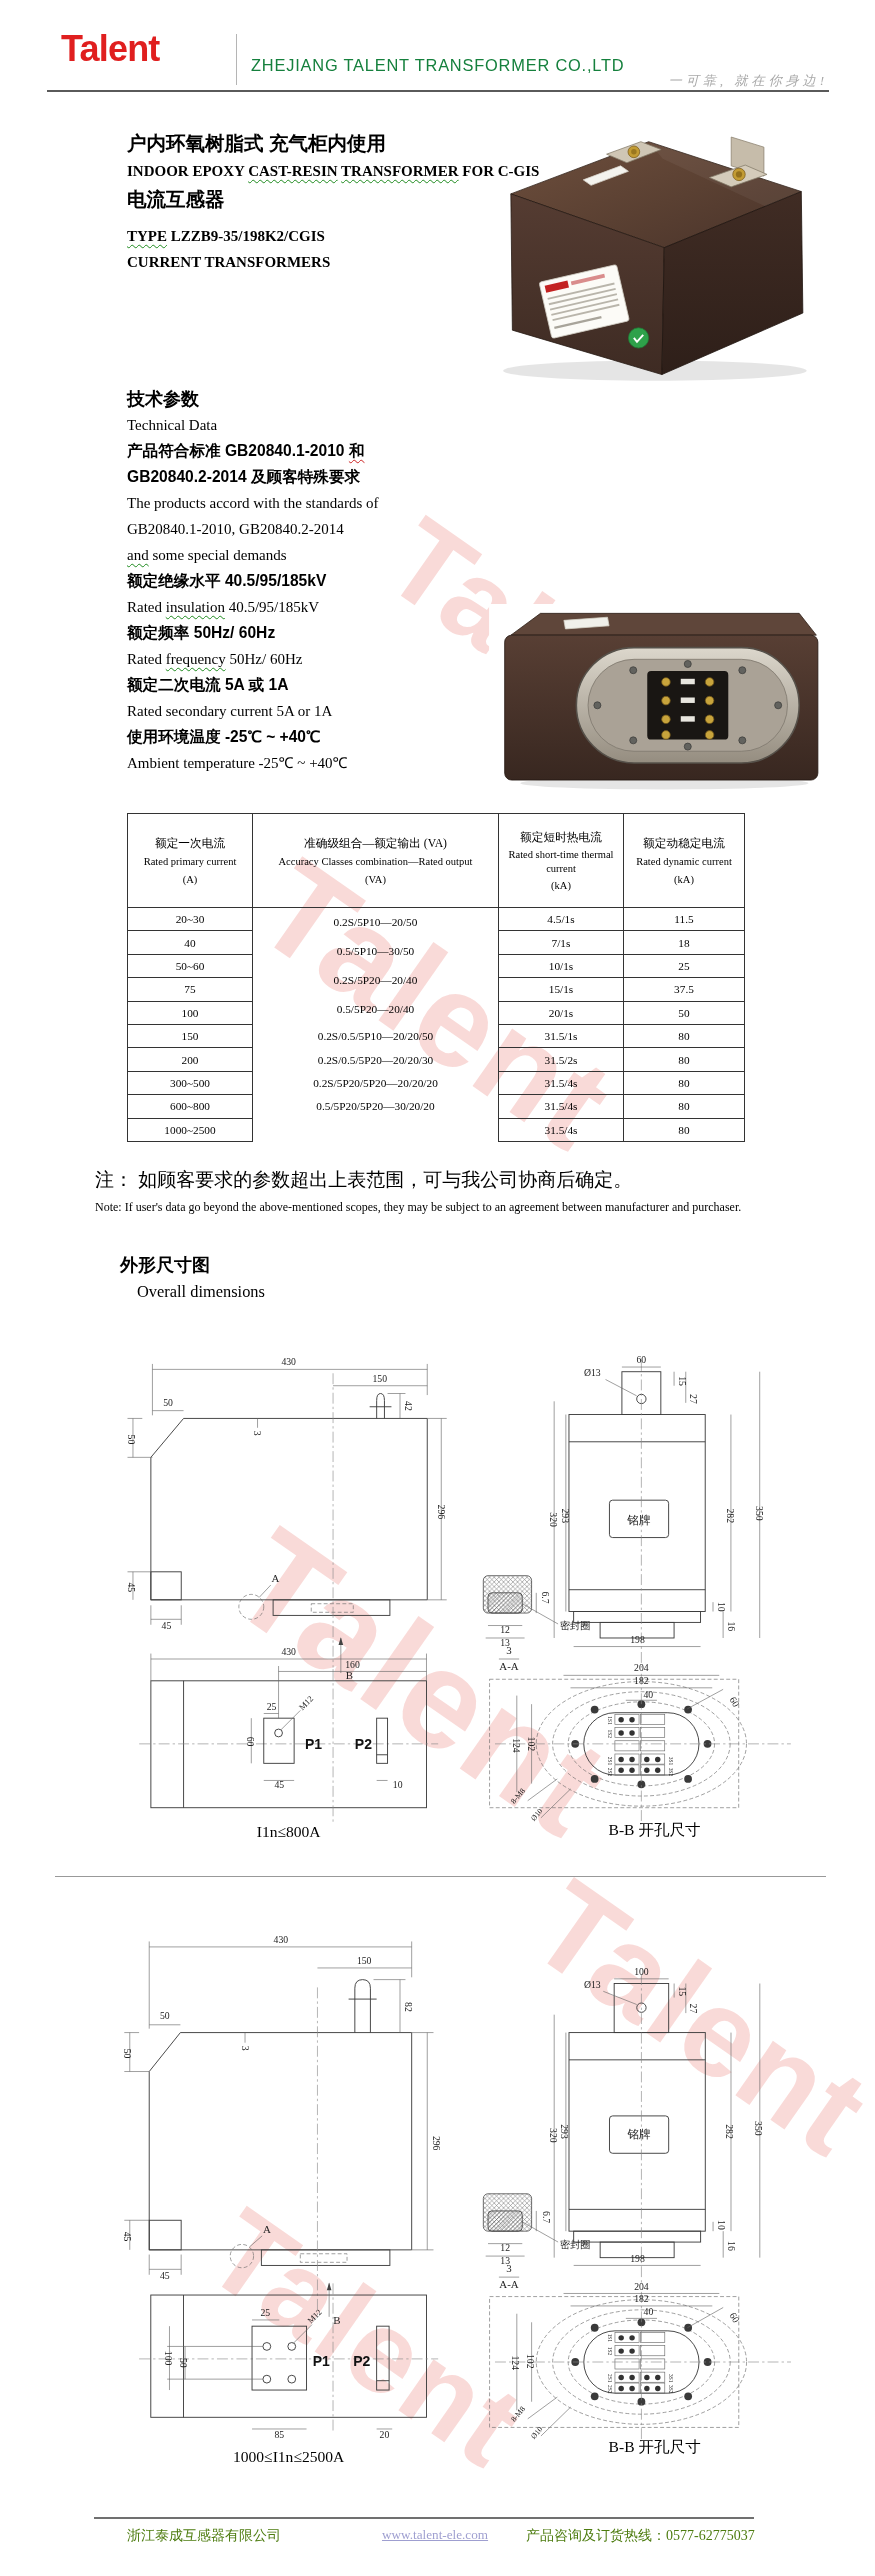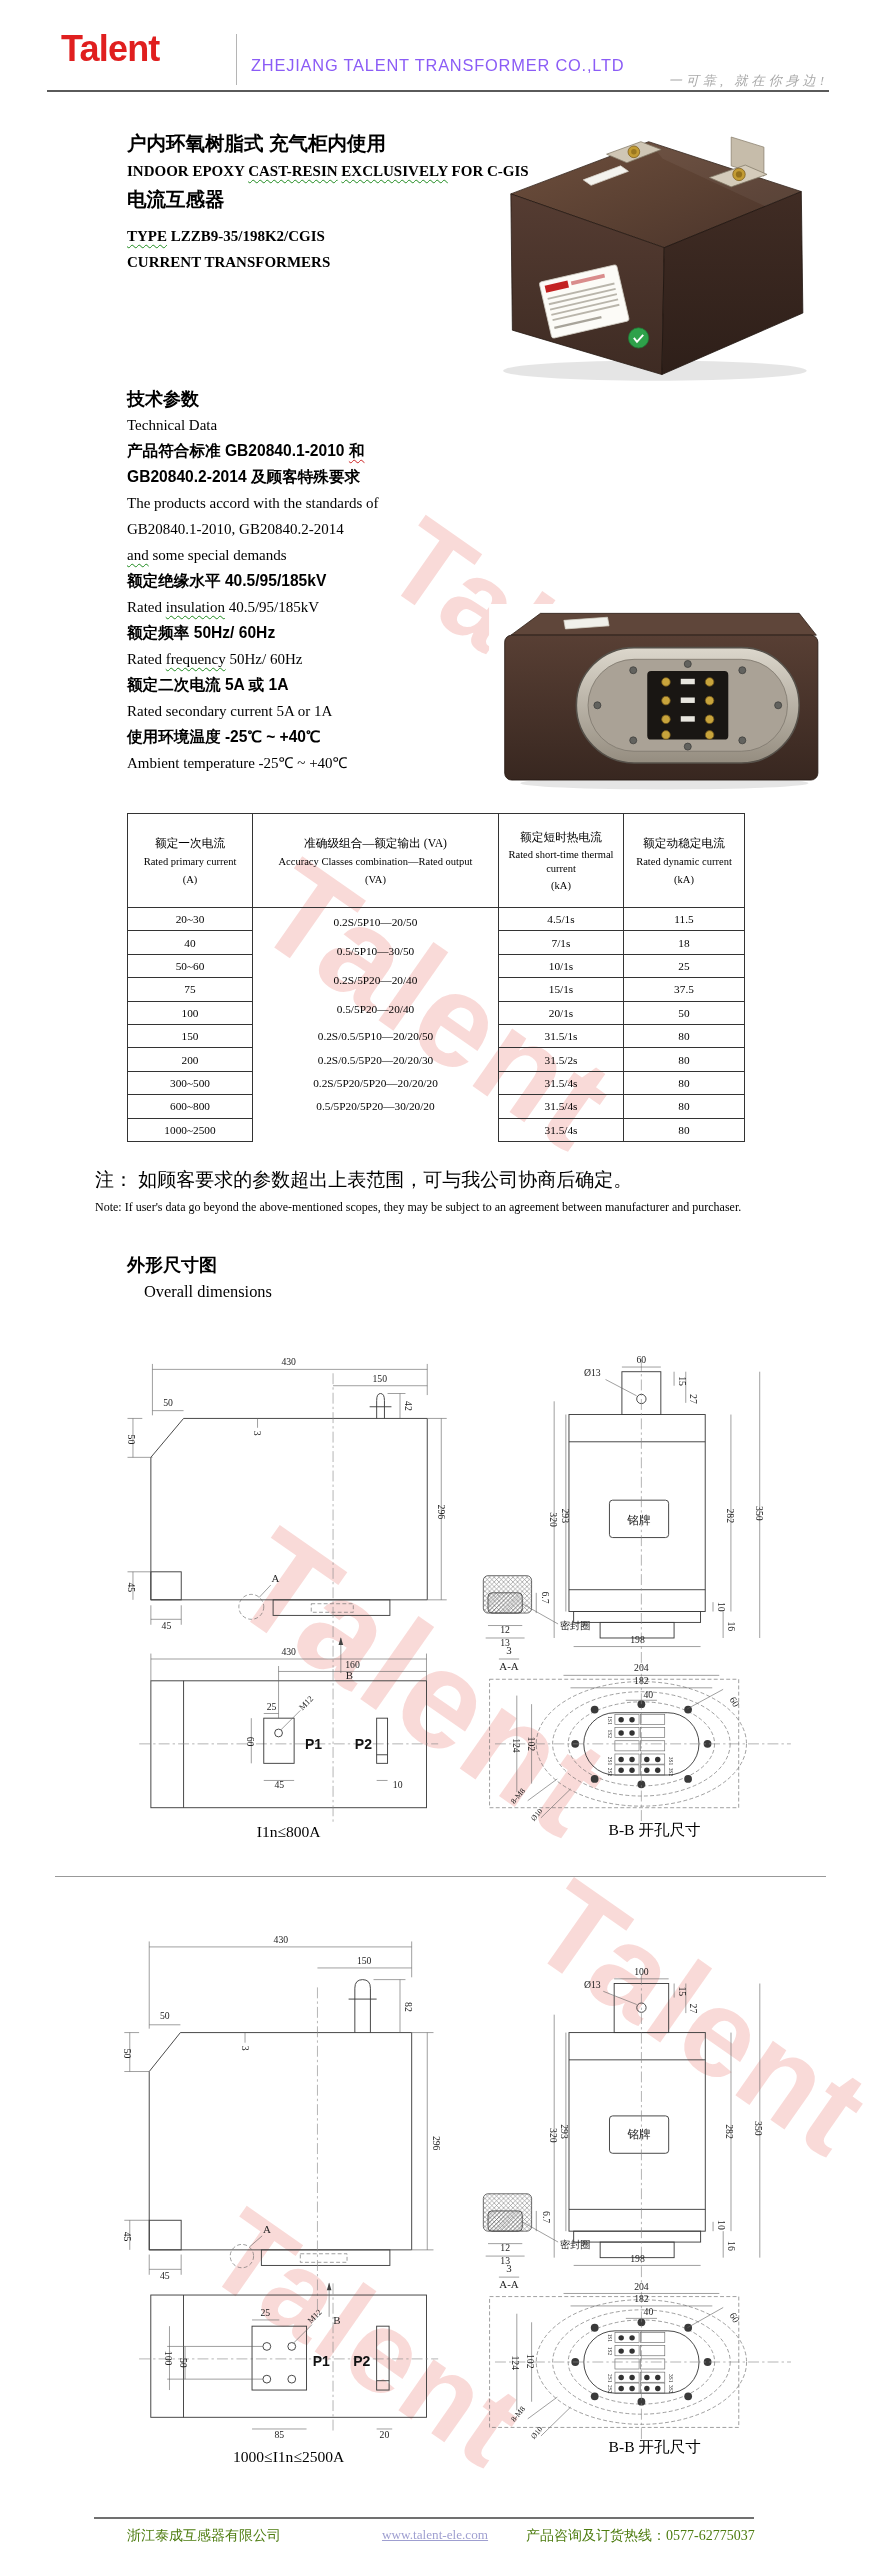--- a/index.html
+++ b/index.html
@@ -8,21 +8,21 @@
   .watermark-layer{position:absolute;inset:0;z-index:1;}
   .wm{position:absolute;font-family:"Liberation Sans",sans-serif;font-weight:700;
       letter-spacing:2.3px;white-space:nowrap;pointer-events:none;}
   .abs{position:absolute;z-index:2;}
 
   
   .logo{left:61px;top:28px;font-family:"Liberation Sans",sans-serif;font-weight:800;
         font-size:36px;letter-spacing:-0.8px;}
   .hdr-divider{left:236px;top:34px;width:0.8px;height:51px;background:#b5b5b5;}
   .company{left:251px;top:56px;font-family:"Liberation Sans",sans-serif;font-size:16.4px;
-           color:#8b5cf6;letter-spacing:0.8px;white-space:nowrap;}
+           color:#15803d;letter-spacing:0.8px;white-space:nowrap;}
   .slogan{right:48px;top:72px;font-style:italic;color:#a9a9a9;font-size:13.2px;letter-spacing:3.9px;}
   .hdr-rule{left:47px;top:90px;width:782px;height:1.6px;background:#5a5a5a;}
 
   
   .title-block{left:127px;top:129px;}
   .t-zh{font-family:"Liberation Sans",sans-serif;font-weight:bold;font-size:19.5px;line-height:29px;}
   .t-en{font-family:"Liberation Serif",serif;font-weight:bold;font-size:15px;line-height:26.5px;}
   .t-model{font-size:21px;line-height:31px;}
   .t-gap{margin-top:9.4px;}
   .tech-block{left:127px;top:386px;}
@@ -47,21 +47,21 @@
   .h-zh{font-size:11.7px;margin-bottom:3.9px;}
   .h-en{font-size:10.5px;line-height:13.2px;padding:0 4.7px;}
   .h-unit{font-size:10.5px;margin-top:5.5px;}
   td.acc{border-top:none;border-bottom:none;}
   td.acc div{height:29px;line-height:29px;}
 
   
   .notes{left:95px;top:1167px;width:701px;}
   .note-zh{font-family:"Liberation Sans",sans-serif;font-size:19px;}
   .note-en{font-size:12px;margin-top:7px;}
-  .dims-head{left:127px;top:1253px;}
+  .dims-head{left:120px;top:1253px;}
   .dims-zh{font-family:"Liberation Sans",sans-serif;font-weight:bold;font-size:18px;}
   .dims-en{font-size:16.4px;margin:4.7px 0 0 17px;}
 
   
   .dwg{position:absolute;left:55px;z-index:2;}
   #dwg1{top:1325px;} #dwg2{top:1890px;}
   .dwg .s{stroke:#3d3d3d;fill:none;stroke-width:1.2;}
   .dwg .thin{stroke:#666;fill:none;stroke-width:0.8;}
   .dwg .dash{stroke-dasharray:5 3;}
   .dwg .cl{stroke:#888;fill:none;stroke-width:0.8;stroke-dasharray:14 4 3 4;}
@@ -93,21 +93,21 @@
     </div>
 
   <div class="abs logo" style="color: rgb(224, 31, 31);">Talent</div>
   <div class="abs hdr-divider"></div>
   <div class="abs company">ZHEJIANG TALENT TRANSFORMER CO.,LTD</div>
   <div class="abs slogan">一可靠, 就在你身边!</div>
   <div class="abs hdr-rule"></div>
 
   <section class="abs title-block">
       <div class="t-zh">户内环氧树脂式 充气柜内使用</div>
-      <div class="t-en">INDOOR EPOXY <span class="wavy">CAST-RESIN</span>   <span class="wavy">EXCLUSIVELY</span> FOR C-GIS</div>
+      <div class="t-en">INDOOR EPOXY <span class="wavy">CAST-RESIN</span>   <span class="wavy">TRANSFORMER</span> FOR C-GIS</div>
       <div class="t-zh">电流互感器</div>
       <div class="t-en t-gap"><span class="wavy">TYPE</span>   LZZB9-35/198K2/CGIS</div>
       <div class="t-en">CURRENT TRANSFORMERS</div>
     </section>
 
   <div class="abs photo1">
     <svg width="366" height="281" viewBox="0 0 470 360">
       <defs>
         <linearGradient id="pTop" x1="0" y1="0" x2="1" y2="1">
           <stop offset="0" stop-color="#6e4f3d"></stop>

